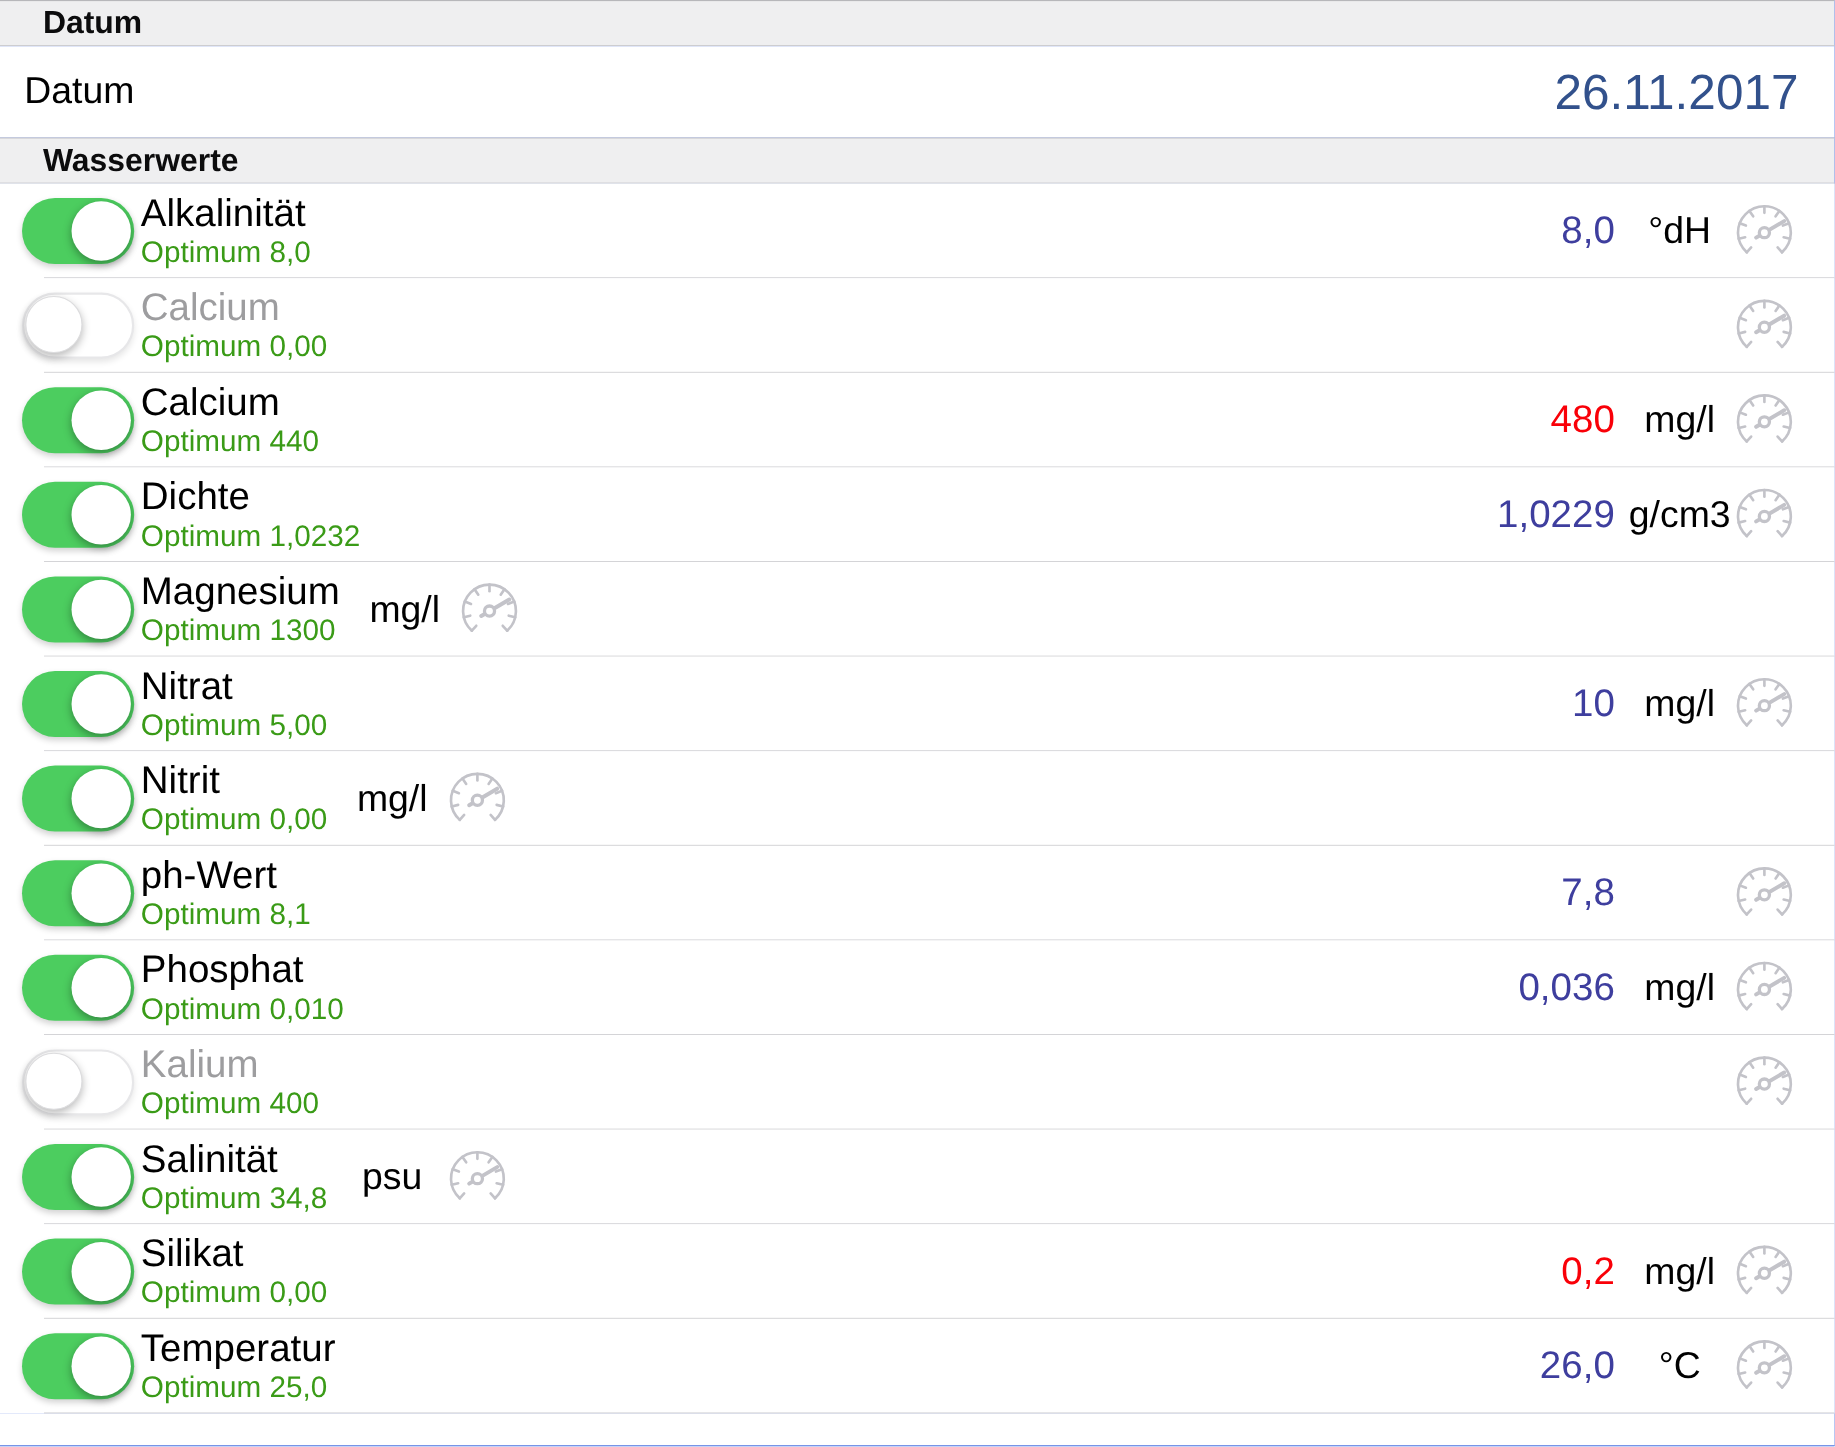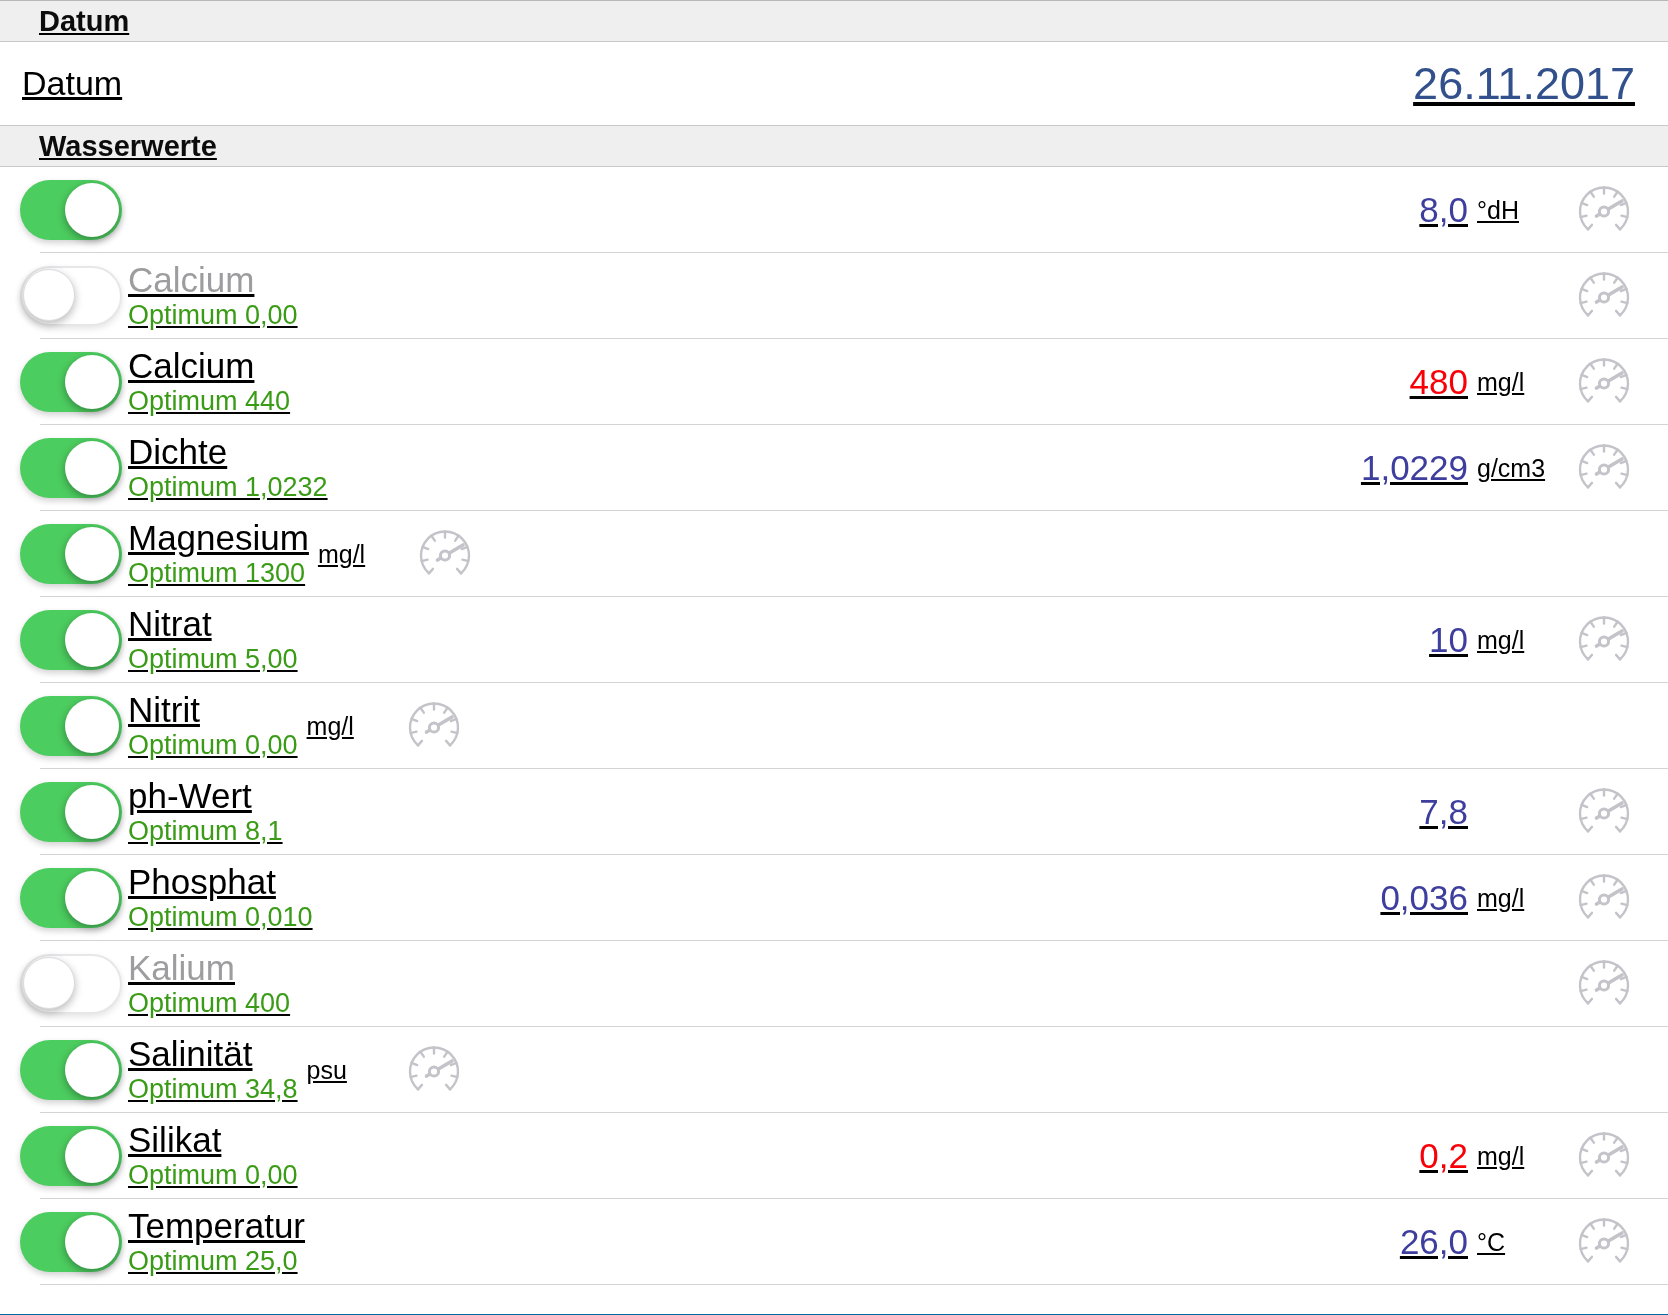--- a/index.html
+++ b/index.html
@@ -1,18 +1,18 @@
 <!DOCTYPE html>
 <html style="--toggle-on: #4ccd5f; --optimum-green: #3a9b17; --value-blue: #3e3e9e; --value-red: #f90008; --date-blue: #32518c;"><head>
 <meta charset="utf-8">
 <style>
   html,body{margin:0;padding:0;background:#fff;}
   .screen{
-    width:1668px;height:1315px;overflow:hidden;background:#0369a1;position:relative;
-    font-family:"Liberation Sans", sans-serif;color:#000;text-decoration:underline;
+    width:1668px;height:1315px;overflow:hidden;background:#1d4ed8;position:relative;
+    font-family:"Liberation Sans", sans-serif;color:#000;
   }
   .section-header{
     height:42px;background:#efeff0;display:flex;align-items:center;
     padding-left:39px;box-sizing:border-box;
     border-top:1px solid #c9c9cd;border-bottom:1px solid #c9c9cd;
     font-size:29px;font-weight:700;color:#0c0c0d;
   }
   .section-header.first{border-top:1px solid #b7b7ba;}
   .datum-row{
     height:83px;background:#fff;display:flex;align-items:center;
@@ -49,21 +49,21 @@
     background:#fff;border:1px solid #dcdcde;box-sizing:border-box;
     box-shadow:0 3px 8px rgba(0,0,0,0.28);
   }
   .texts{margin-left:6px;display:flex;flex-direction:column;justify-content:center;}
   .param-label{font-size:35px;line-height:1.08;color:#000;}
   .param-label.disabled{color:#9d9d9f;}
   .param-optimum{font-size:27px;line-height:1.15;color:var(--optimum-green,#3a9b17);margin-top:2px;}
   .right{flex:1;display:flex;align-items:center;}
   .value{flex:1;text-align:right;font-size:35px;color:var(--value-blue,#3e3e9e);white-space:nowrap;}
   .value.alert{color:var(--value-red,#f90008);}
-  .unit{width:109px;box-sizing:border-box;padding-left:9px;font-size:25px;color:#000;text-align:left;white-space:nowrap;}
+  .unit{width:109px;box-sizing:border-box;padding-left:9px;font-size:34px;color:#000;text-align:center;white-space:nowrap;}
   .gauge{width:54px;height:54px;margin-right:37px;flex:0 0 auto;display:flex;align-items:center;justify-content:center;cursor:pointer;}
   .bottom-space{height:29px;background:#fff;}
 </style>
 </head>
 <body>
 
 <div class="screen">
 
   <div class="section-header first">
     <span>Datum</span>
@@ -76,20 +76,24 @@
 
   <div class="section-header">
     <span>Wasserwerte</span>
   </div>
 
   <div class="rows" id="rows">
       <div class="row">
     <div class="switch on">
       <div class="knob"></div>
     </div>
+    <div class="texts">
+      <div class="param-label">Alkalinität</div>
+      <div class="param-optimum">Optimum 8,0</div>
+    </div>
     <div class="right">
       <div class="value">8,0</div>
       <div class="unit">°dH</div>
       <span class="gauge">
         <svg width="54" height="54" viewBox="0 0 54 54" fill="none">
           <path d="M 10.94 46.33 A 24 24 0 1 1 43.06 46.33" stroke="#c3c3c9" stroke-width="2.4" fill="none" stroke-linecap="round"></path>
           <g stroke="#c3c3c9" stroke-width="2.4" stroke-linecap="round">
             <line x1="27" y1="4.5" x2="27" y2="10.5" transform="rotate(-138 27 28.5)"></line>
             <line x1="27" y1="4.5" x2="27" y2="10.5" transform="rotate(-103.5 27 28.5)"></line>
             <line x1="27" y1="4.5" x2="27" y2="10.5" transform="rotate(-69 27 28.5)"></line>

